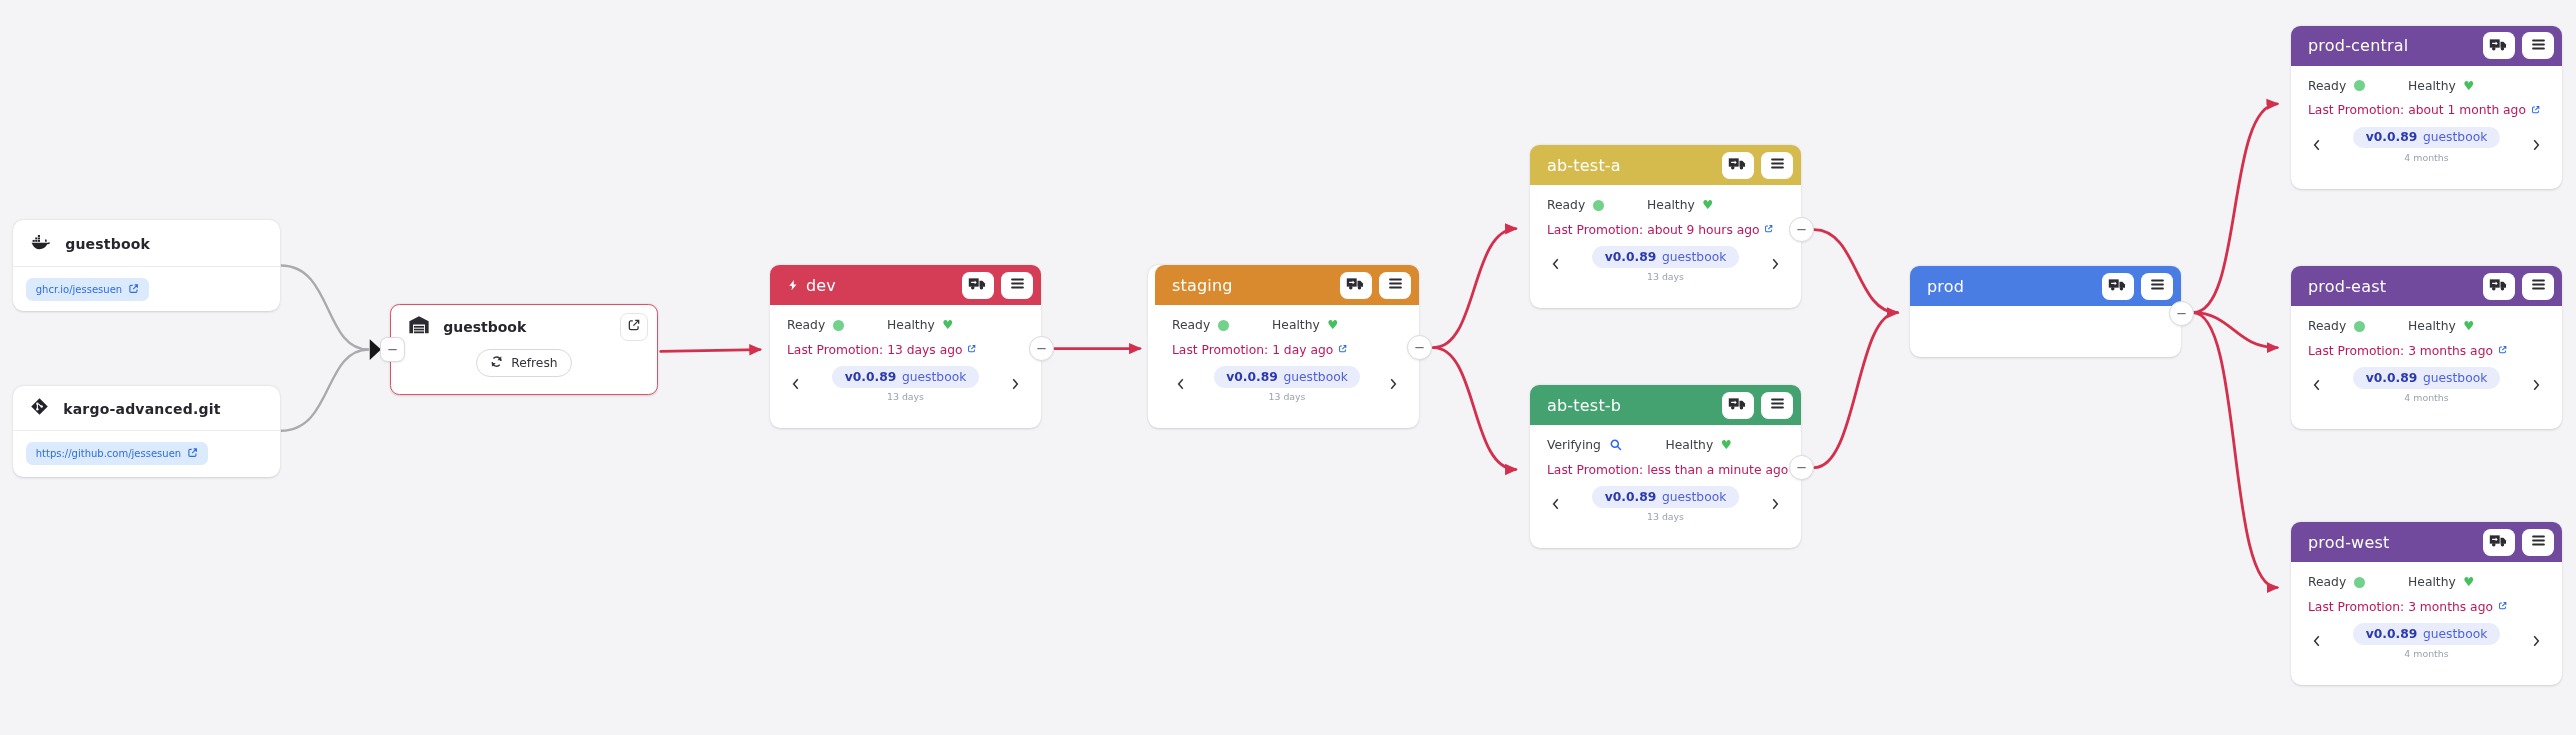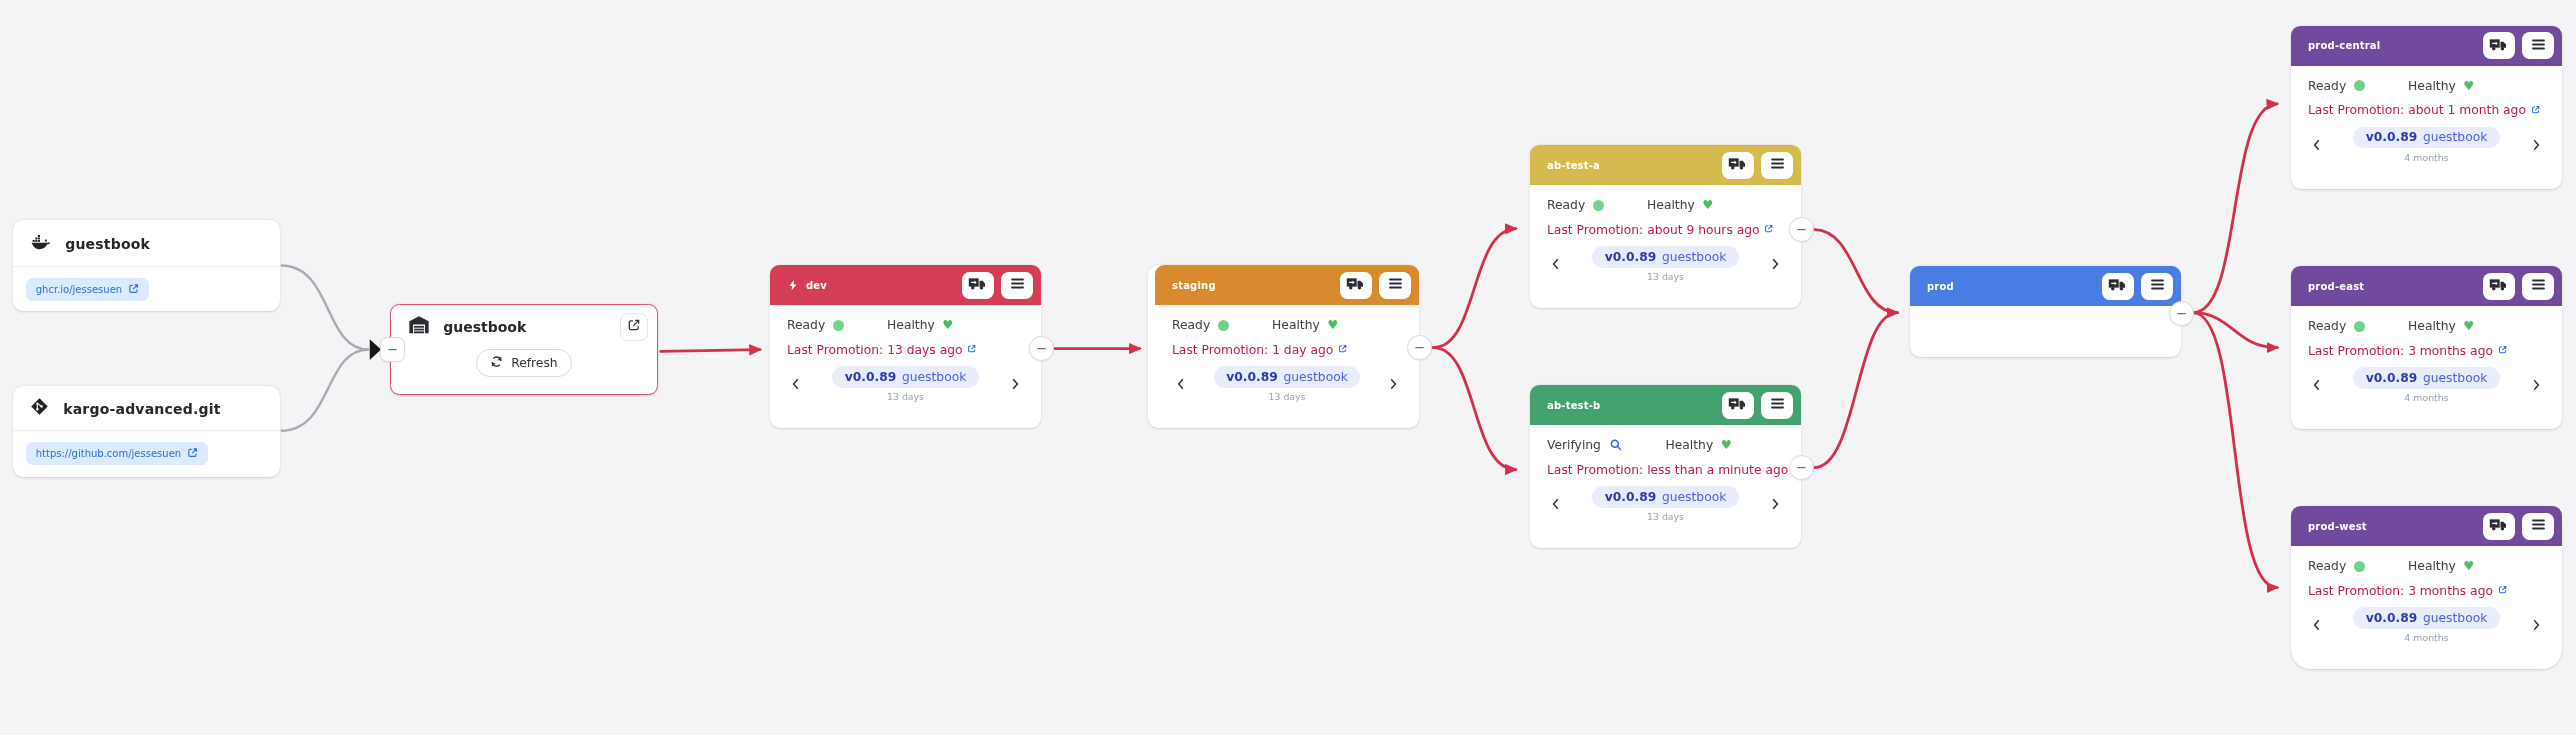--- a/index.html
+++ b/index.html
@@ -45,21 +45,21 @@
   }
 
   
   .stage { width:271px; }
   .stage-full { height:163px; }
   .stage-small { height:91px; }
   .stage-header {
     height:40px; border-radius:9.4px 9.4px 0 0; display:flex; align-items:center;
     padding:0 7.6px 0 17px; cursor:pointer;
   }
-  .stage-title { color:#fff; font-weight:bold; font-size:10px; letter-spacing:0.2px; }
+  .stage-title { color:#fff; font-weight:normal; font-size:16px; letter-spacing:0.2px; }
   .spacer { flex:1; }
   .hbtn {
     width:32px; height:27px; background:#fff; border:none; border-radius:7.6px; margin-left:7.6px;
     display:flex; align-items:center; justify-content:center; cursor:pointer;
   }
   .stage-body { padding:13.2px 17px 0 17px; }
   .status-row { display:flex; gap:43px; font-size:12.3px; color:#3f4149; align-items:center; }
   .status { display:inline-flex; align-items:center; gap:7.6px;justify-content:flex-end; }
   .dot { width:11.3px; height:11.3px; border-radius:50%; background:#72d18a; display:inline-block; }
   .heart { color:#48bf5e; font-size:12.3px; line-height:1; }
@@ -628,21 +628,21 @@
       </div>
       <span class="chev">
           <svg viewBox="0 0 24 24" width="14" height="14" fill="none" stroke="#33343a" stroke-width="2.6">
             <path d="m9 4 7 8-7 8"></path>
           </svg>
         </span>
     </div>
   </div>
 </div>
 
-<div class="card stage stage-full" style="left:2291px; top:506px;border-radius:20px;">
+<div class="card stage stage-full" style="left:2291px; top:522px;">
   <div class="stage-header" style="background:#714a9e;">
     <span class="stage-title">prod-west</span>
     <span class="spacer"></span>
     <button class="hbtn">
       <span><svg viewBox="0 0 24 24" width="19" height="19">
             <g fill="#2b2b31">
               <path d="M1 5.5h12.5V16H1z"></path>
               <path d="M14.5 8.5h3.6l3.4 3.4V16h-7z"></path>
               <circle cx="6" cy="17.3" r="2.2"></circle>
               <circle cx="17" cy="17.3" r="2.2"></circle>

